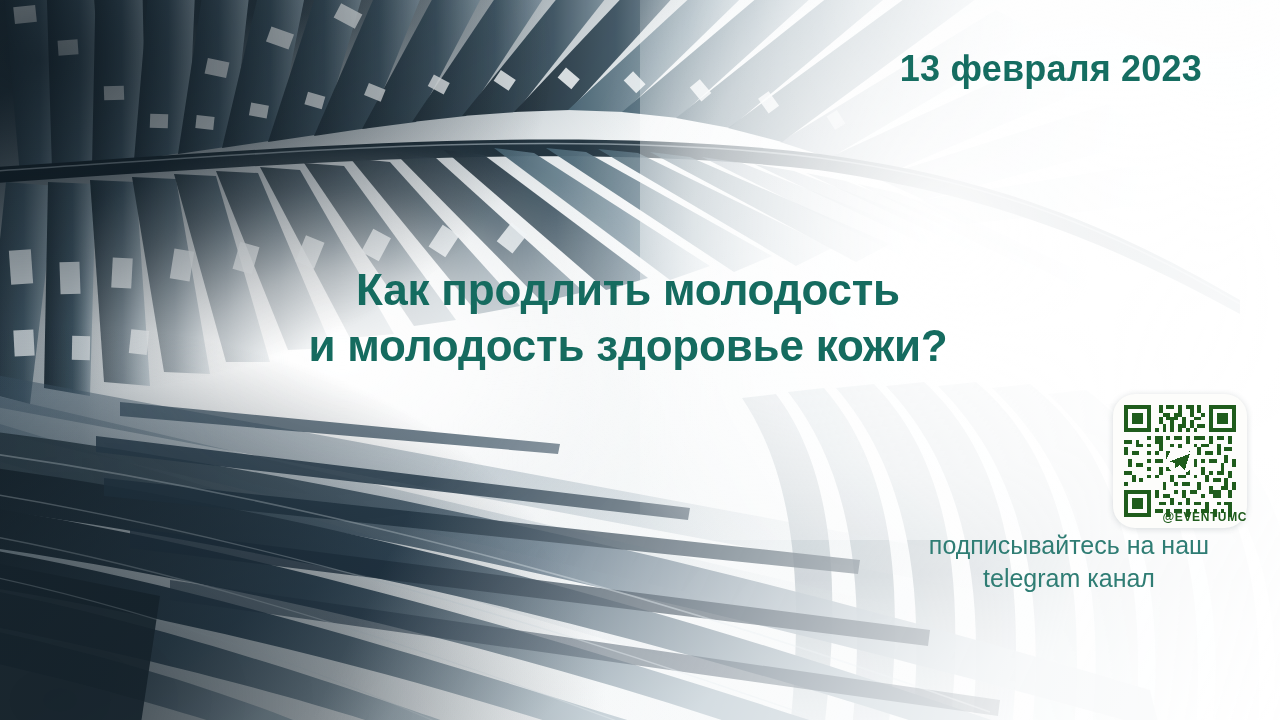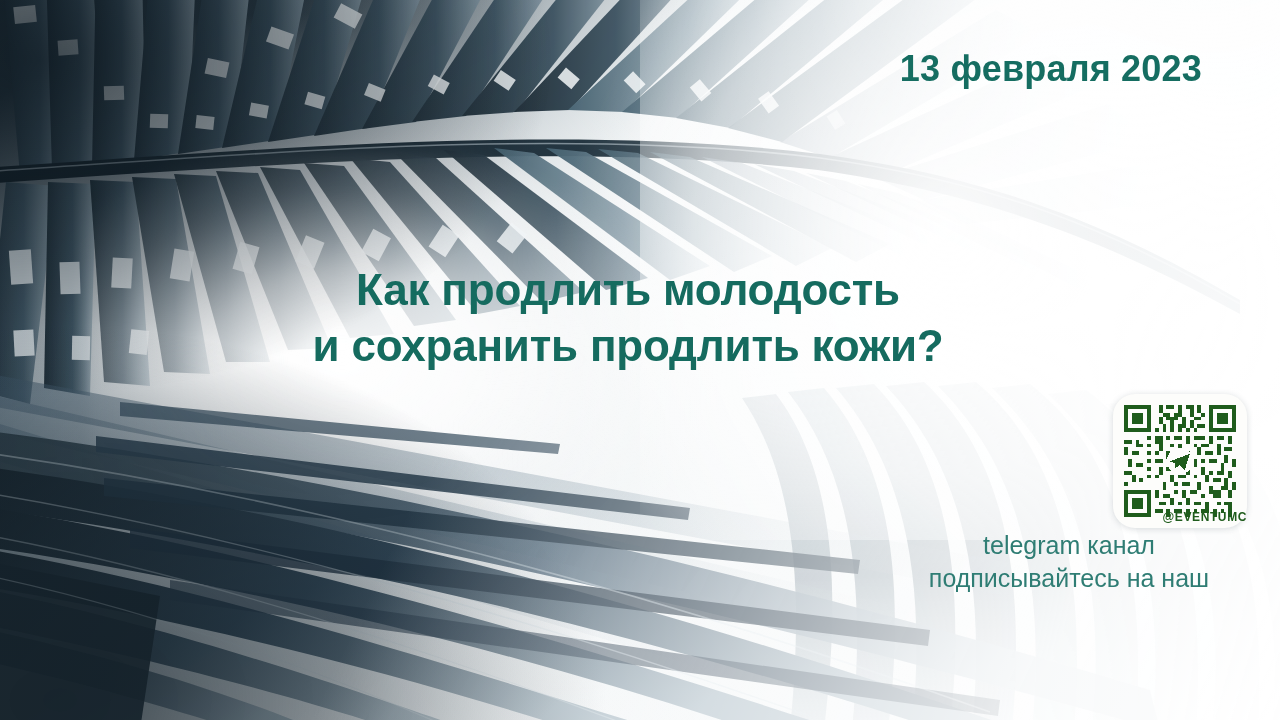--- a/index.html
+++ b/index.html
@@ -292,21 +292,21 @@
 
     <div class="vign"></div>
     <div class="softglow"></div>
     <div class="haze"></div>
   </div>
 
   <div class="date">13 февраля 2023</div>
 
   <div class="title">
     <span class="ln">Как продлить молодость</span>
-    <span class="ln">и сохранить продлить кожи?</span>
+    <span class="ln">и молодость здоровье кожи?</span>
   </div>
 
   <div class="qr-card">
     <div class="qr-grid">
       <svg viewBox="0 0 29 29" shape-rendering="crispEdges">
         <rect width="29" height="29" fill="#fdfdfb"></rect>
         <g fill="#1f5c1c">
 
           <path d="M0 0h7v7H0z M1 1v5h5V1z" fill-rule="evenodd"></path>
           <rect x="2" y="2" width="3" height="3"></rect>
@@ -441,17 +441,17 @@
         </g>
 
         <circle cx="14.5" cy="14.5" r="3.4" fill="#fdfdfb"></circle>
         <path d="M11.9 14.6 L17.1 12.6 L15.7 16.9 L14.3 15.6 L13.3 16.4 L13.3 15.2 Z" fill="#1f5c1c"></path>
       </svg>
     </div>
   </div>
   <div class="qr-handle">@EVENTUMC</div>
 
   <div class="cta">
+    <span class="ln">подписывайтесь на наш</span>
     <span class="ln">telegram канал</span>
-    <span class="ln">подписывайтесь на наш</span>
   </div>
 
 </div>
 
 </body></html>

